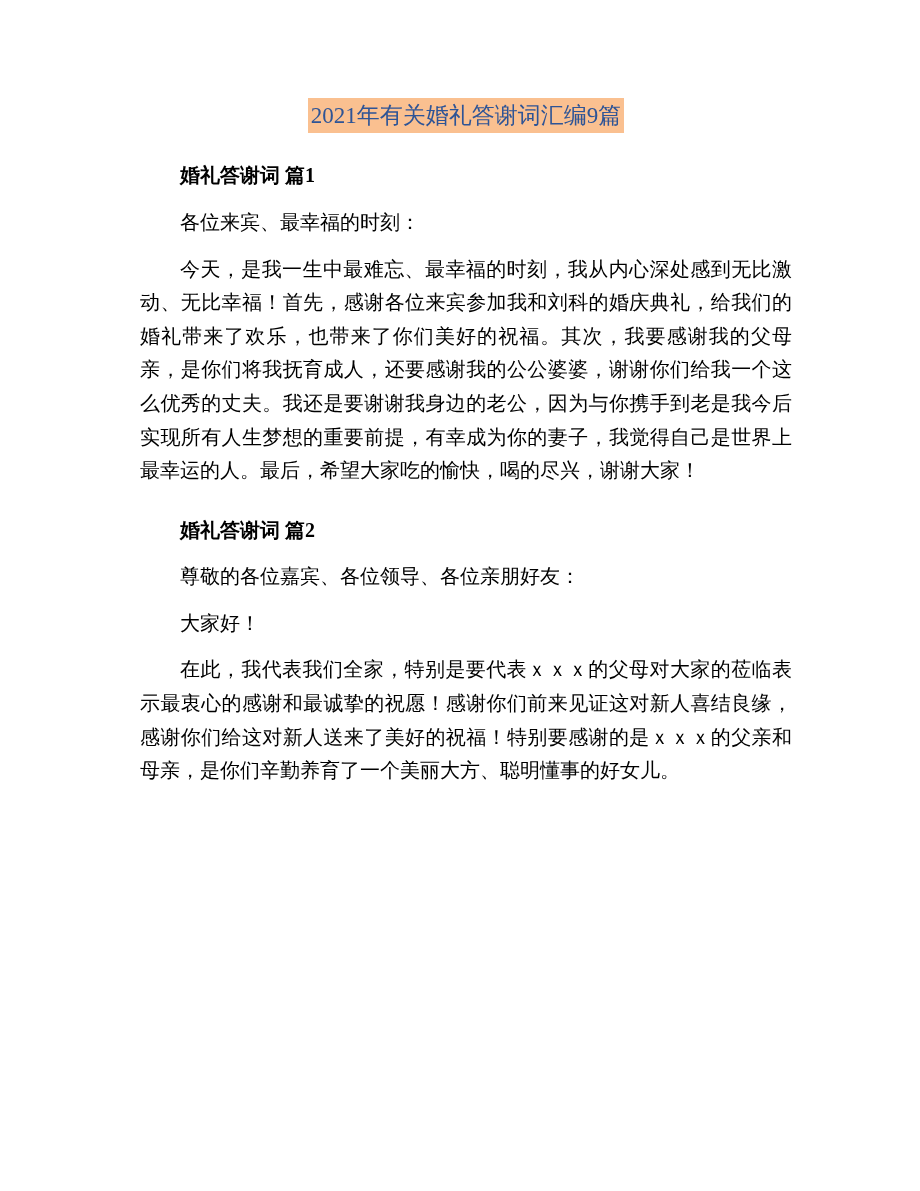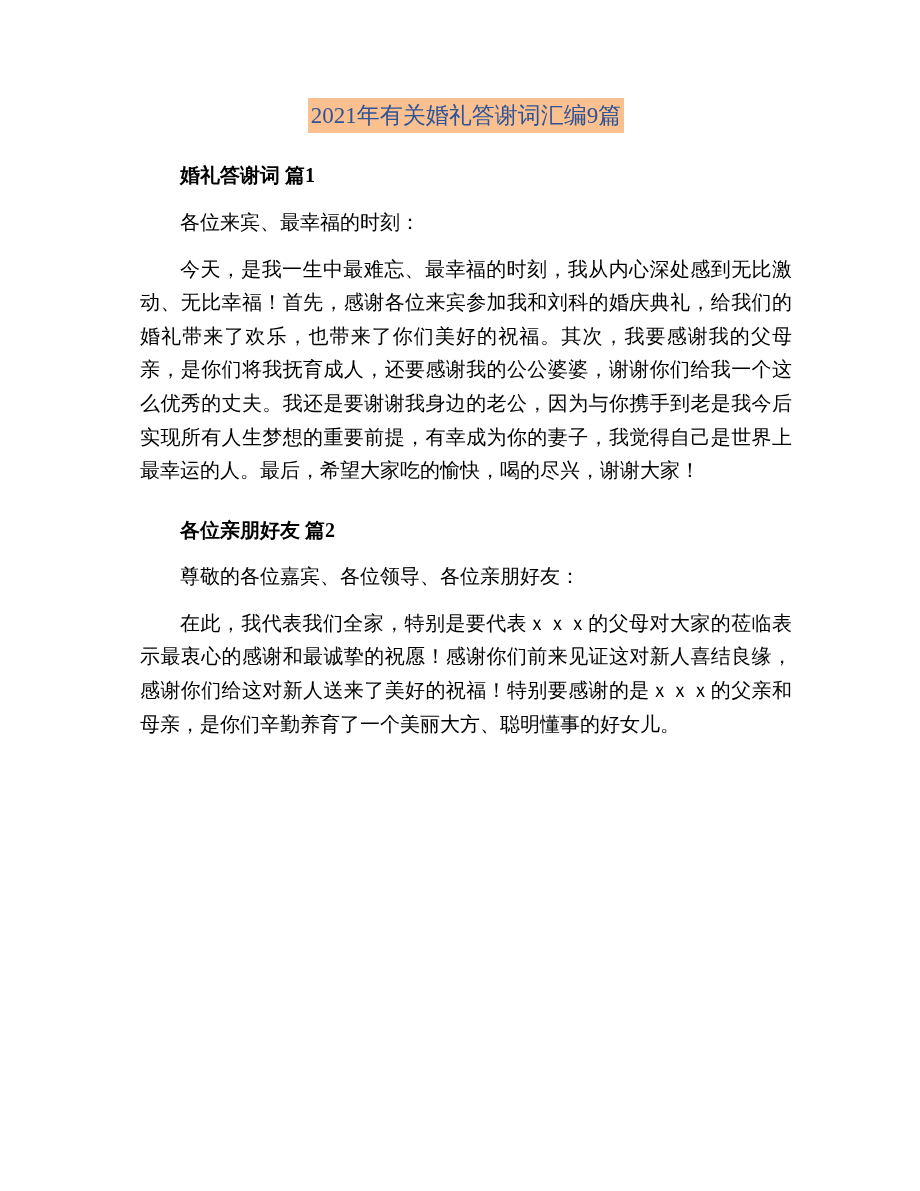--- a/index.html
+++ b/index.html
@@ -52,17 +52,18 @@
 <body>
 
 <div class="page" style="color: rgb(0, 0, 0);">
   <h1 class="doc-title">
     <span class="hl" style="background: rgb(250, 192, 144); color: rgb(46, 84, 150);">2021年有关婚礼答谢词汇编9篇</span>
   </h1>
   <div class="doc-body">
       <p class="section-heading">婚礼答谢词 篇1</p>
       <p class="para">各位来宾、最幸福的时刻：</p>
       <p class="para">今天，是我一生中最难忘、最幸福的时刻，我从内心深处感到无比激动、无比幸福！首先，感谢各位来宾参加我和刘科的婚庆典礼，给我们的婚礼带来了欢乐，也带来了你们美好的祝福。其次，我要感谢我的父母亲，是你们将我抚育成人，还要感谢我的公公婆婆，谢谢你们给我一个这么优秀的丈夫。我还是要谢谢我身边的老公，因为与你携手到老是我今后实现所有人生梦想的重要前提，有幸成为你的妻子，我觉得自己是世界上最幸运的人。最后，希望大家吃的愉快，喝的尽兴，谢谢大家！</p>
-      <p class="section-heading">各位亲朋好友 篇2</p>
+      <p class="section-heading">婚礼答谢词 篇2</p>
       <p class="para">尊敬的各位嘉宾、各位领导、各位亲朋好友：</p>
+      <p class="para">大家好！</p>
       <p class="para">在此，我代表我们全家，特别是要代表ｘｘｘ的父母对大家的莅临表示最衷心的感谢和最诚挚的祝愿！感谢你们前来见证这对新人喜结良缘，感谢你们给这对新人送来了美好的祝福！特别要感谢的是ｘｘｘ的父亲和母亲，是你们辛勤养育了一个美丽大方、聪明懂事的好女儿。</p>
     </div>
 </div>
 
 </body></html>

